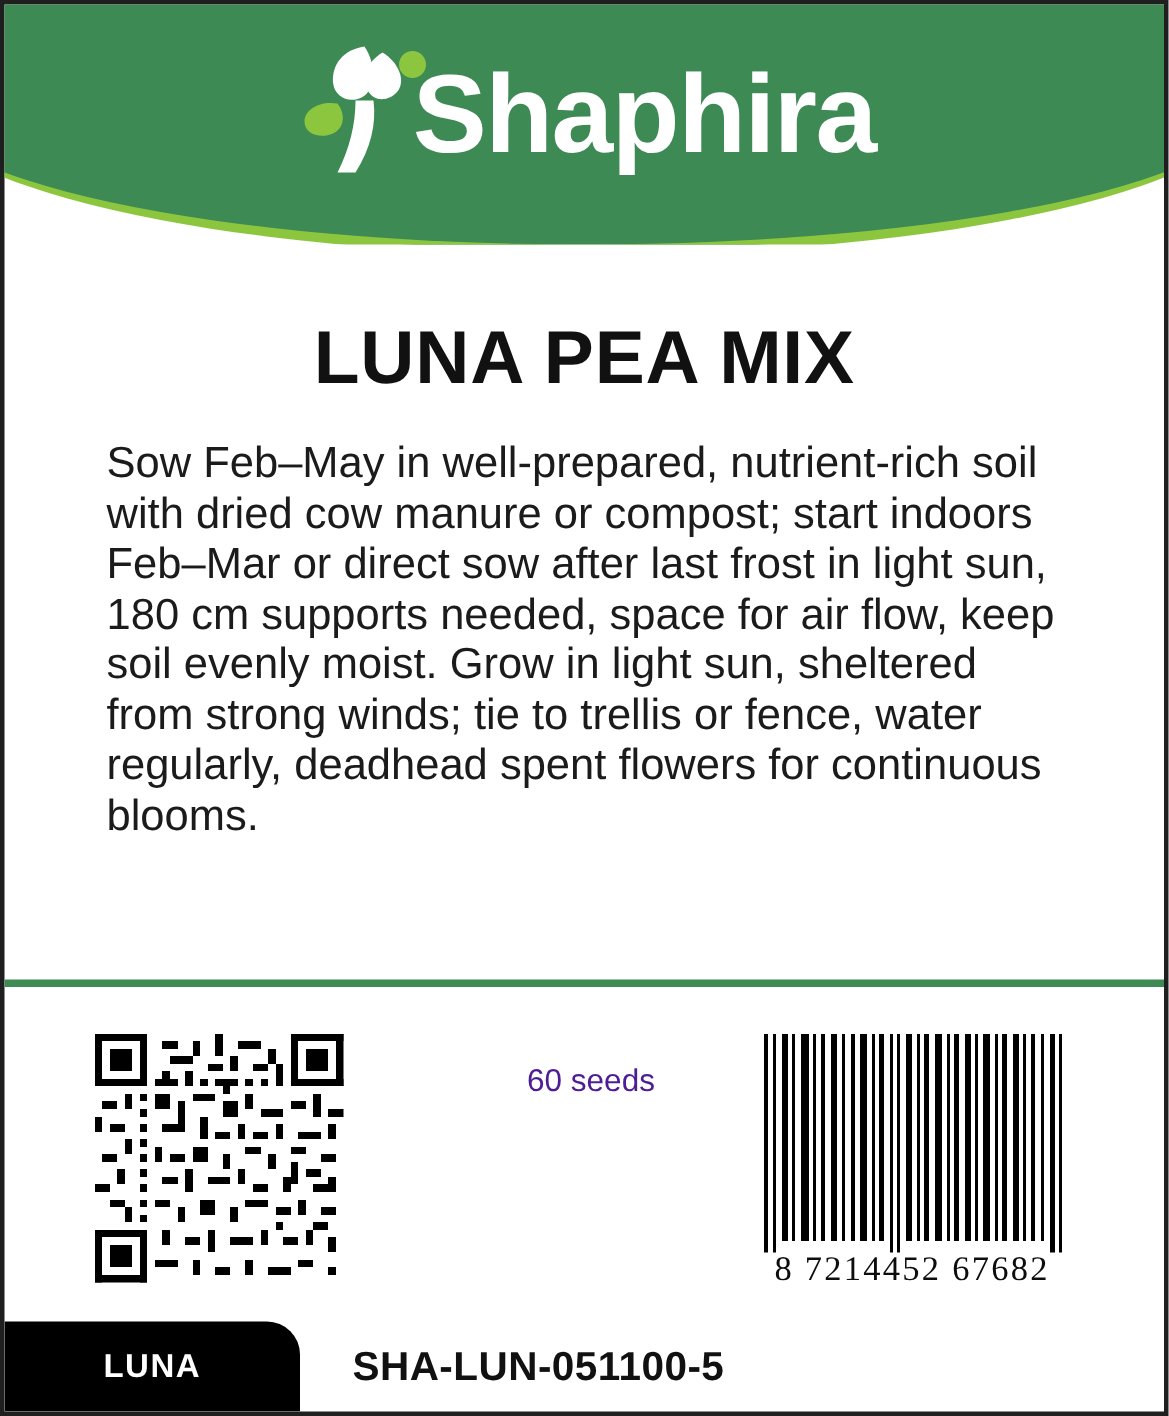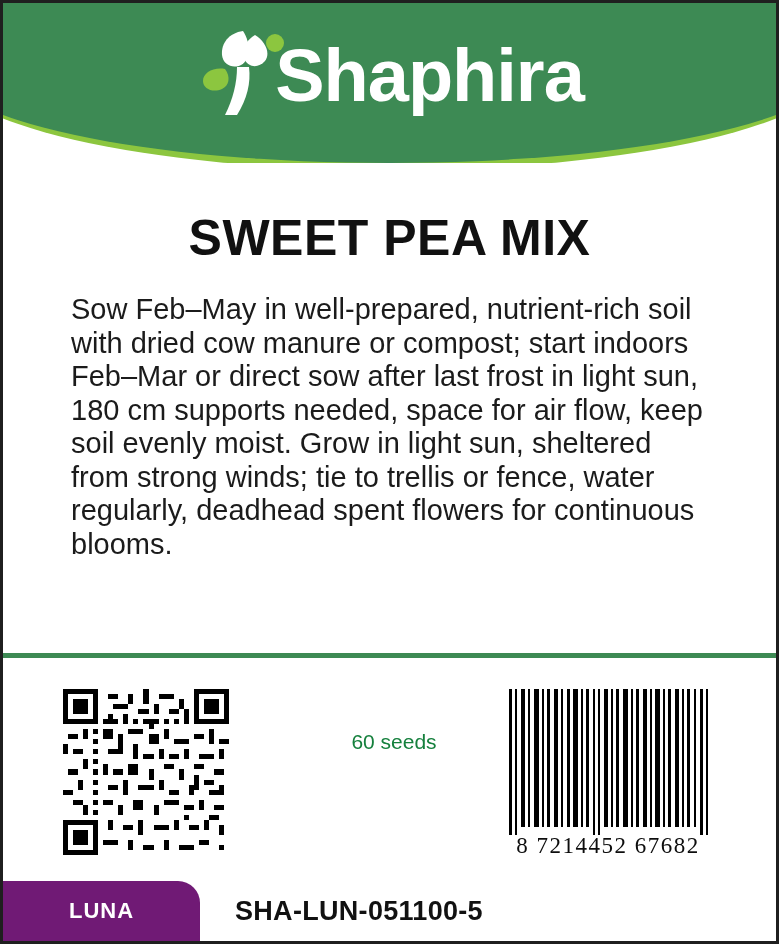--- a/index.html
+++ b/index.html
@@ -105,25 +105,25 @@
   .qr {
     position: absolute;
     top: 686px;
     left: 60px;
     width: 166px;
     height: 166px;
     background: #ffffff;
   }
   .seed-info {
     position: absolute;
-    top: 721px;
+    top: 700px;
     left: 258px;
     width: 266px;
     text-align: center;
-    color: #15803d;
+    color: #4c1d95;
     font-size: 21px;
     line-height: 35px;
   }
   .barcode {
     position: absolute;
     top: 686px;
     left: 494px;
     width: 222px;
     height: 146px;
   }
@@ -140,21 +140,21 @@
     font-family: Liberation Serif, serif;
   }
 
   
   .variety-tab {
     position: absolute;
     left: 0;
     bottom: 0;
     width: 197px;
     height: 60px;
-    background: #701a75;
+    background: #000000;
     border-radius: 0 22px 0 0;
     display: flex;
     align-items: center;
     justify-content: center;
   }
   .variety-tab span {
     color: #ffffff;
     font-size: 22px;
     font-weight: bold;
     letter-spacing: 1px;
@@ -183,21 +183,21 @@
           <path d="M60 12 C50 18 46 28 50 37 C54 45 64 45 70 38 C76 30 70 18 60 12 Z" fill="#ffffff"></path>
           <path d="M30 46 C18 44 8 50 8 58 C8 66 18 70 27 66 C34 63 36 54 30 46 Z" fill="#8cc63f"></path>
           <path d="M42 44 C42 60 38 76 30 92 L42 92 C52 76 56 60 54 44 Z" fill="#ffffff"></path>
           <circle cx="80" cy="20" r="9" fill="#8cc63f"></circle>
         </svg>
       </div>
       <div class="brand-name">Shaphira</div>
     </div>
   </div>
 
-  <div class="product-title">SWEET PEA MIX</div>
+  <div class="product-title">LUNA PEA MIX</div>
 
   <div class="description">Sow Feb–May in well-prepared, nutrient-rich soil with dried cow manure or compost; start indoors Feb–Mar or direct sow after last frost in light sun, 180 cm supports needed, space for air flow, keep soil evenly moist. Grow in light sun, sheltered from strong winds; tie to trellis or fence, water regularly, deadhead spent flowers for continuous blooms.</div>
 
   <div class="divider"></div>
 
   <div class="qr">
     <svg width="166" height="166" viewBox="0 0 33 33" xmlns="http://www.w3.org/2000/svg" shape-rendering="crispEdges">
       <rect width="33" height="33" fill="#ffffff"></rect>
       <g fill="#000000">
 

